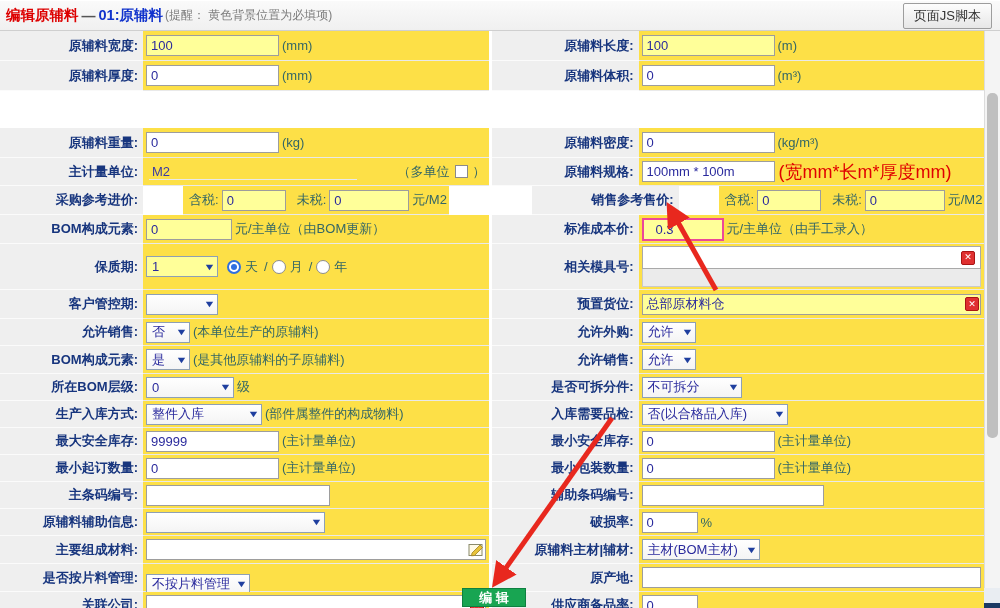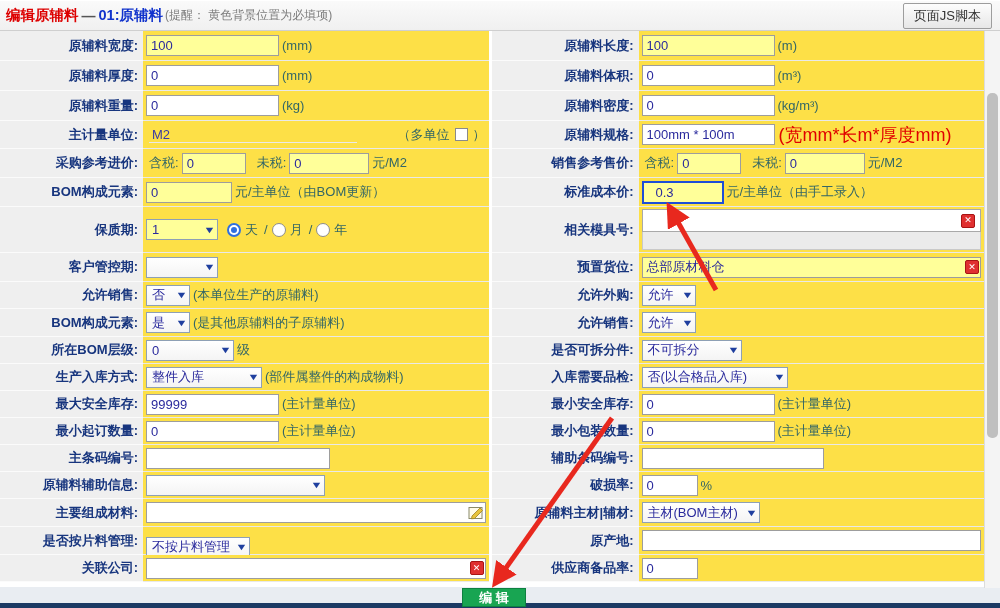--- a/index.html
+++ b/index.html
@@ -26,21 +26,21 @@
   .lbl span { color:#17357e; font-weight:bold; font-size:13px; white-space:nowrap; }
   .lbl-l { width:143px; } .lbl-r { width:147px; }
   .val { flex:1; background:#fde047; border-bottom:1px solid #e9e9e9;
     display:flex; align-items:center; padding-left:3px; position:relative; min-width:0; }
   .mid { width:3px; background:#fff; }
 
   
   .inp { height:21px; border:1px solid #9d9d9d; background:#fff; color:#2a2a9d;
     display:inline-flex; align-items:center; padding:0 4px; font-size:13px; flex:none; }
   .inp.yellow { background:#ffff99; }
-  .inp.bb { border:2px solid #1d4ed8; height:23px;padding-left:12px; }
+  .inp.bb { border:2px solid #ec4899; height:23px;padding-left:12px; }
   .inp.grow { flex:1; margin-right:3px; }
   .inpx { flex:1; position:relative; display:flex; align-items:center; }
   .sel { height:21px; border:1px solid #8ea0b5; background:linear-gradient(#ffffff,#f4f4f4);
     color:#2a2a9d; display:inline-flex; align-items:center; justify-content:space-between;
     padding:0 3px 0 5px; font-size:13px; flex:none; cursor:pointer; }
   .sel.yellow { background:#ffff99; }
   .sel .arr { color:#1f3f9f; font-size:9px; margin-left:5px; transform:scaleX(1.4); }
   .txt { white-space:nowrap; }
   .txt.unit { color:#336666; margin:0 3px; }
   .txt.red { color:#e00000; margin-left:4px; font-size:18px; }
@@ -121,21 +121,21 @@
         </div>
         <div class="mid"></div>
         <div class="lbl lbl-r">
           <span>原辅料体积:</span>
         </div>
         <div class="val">
           <div class="inp" style="width: 133px;">0</div>
           <span class="txt unit">(m³)</span>
         </div>
       </div>
-      <div class="row" style="height: 30px;">
+      <div class="row" style="height: 30px; margin-top: 37px;">
         <div class="lbl lbl-l">
           <span>原辅料重量:</span>
         </div>
         <div class="val">
           <div class="inp" style="width: 133px;">0</div>
           <span class="txt unit">(kg)</span>
         </div>
         <div class="mid"></div>
         <div class="lbl lbl-r">
           <span>原辅料密度:</span>
@@ -158,21 +158,21 @@
         </div>
         <div class="mid"></div>
         <div class="lbl lbl-r">
           <span>原辅料规格:</span>
         </div>
         <div class="val">
           <div class="inp" style="width: 133px;">100mm * 100m</div>
           <span class="txt red">(宽mm*长m*厚度mm)</span>
         </div>
       </div>
-      <div class="row" style="height: 29px;">
+      <div class="row" style="height: 29px; gap: 40px;">
         <div class="lbl lbl-l">
           <span>采购参考进价:</span>
         </div>
         <div class="val">
           <span class="txt unit">含税:</span>
           <div class="inp yellow" style="width: 64px;">0</div>
           <span class="gap" style="width: 8px;"></span>
           <span class="txt unit">未税:</span>
           <div class="inp yellow" style="width: 80px;">0</div>
           <span class="txt unit">元/M2</span>

